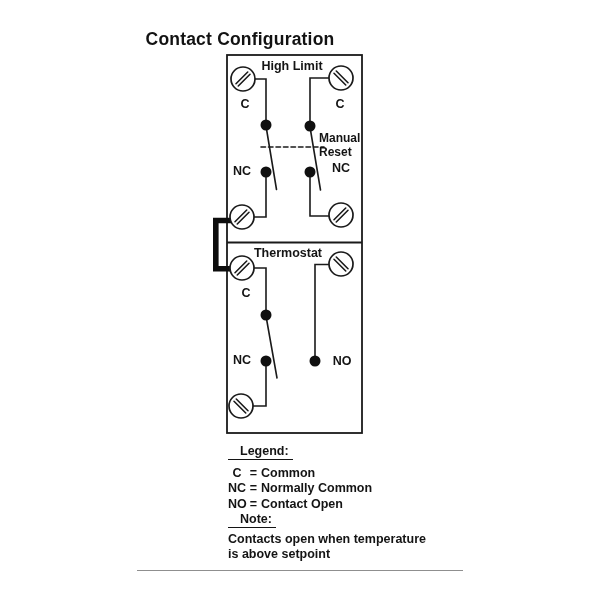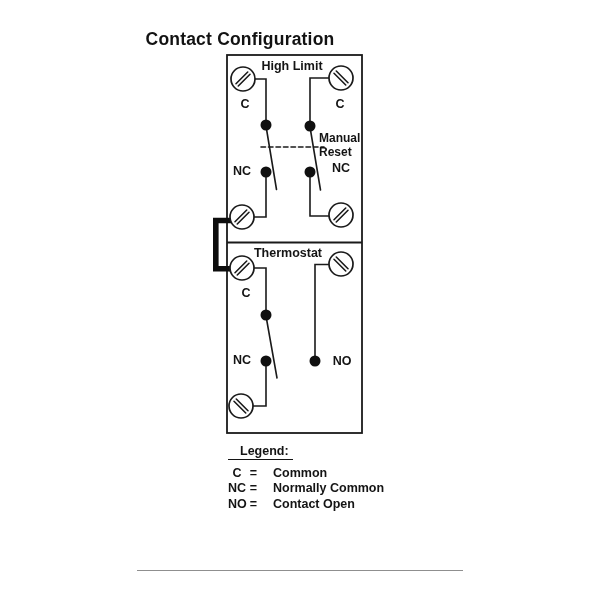--- a/index.html
+++ b/index.html
@@ -21,21 +21,21 @@
            font-size:12.5px; fill:#141414; }
   .lbl-sm{ font-size:12px; }
   .textblock { position:absolute; left:228px; font-weight:bold; font-size:12.5px; color:#141414; }
   .legend { top:444px; }
   .note   { top:512px; }
   .underlined { display:inline-block; border-bottom:1.7px solid #141414; padding:0 4px 1px 12px; line-height:14px; }
   .rows { margin-top:5px; }
   .legend-row { display:flex; align-items:center; height:15.6px; }
   .abbr { width:18px; text-align:center; }
   .eq   { width:15px; text-align:center; }
-  .def  { white-space:nowrap;margin-left:12px; }
+  .def  { white-space:nowrap; }
   .note-lines { margin-top:4px; line-height:15.3px; white-space:nowrap; }
   .bottom-rule { position:absolute; top:570px; left:137px; width:326px; height:1.2px; background:#8f8f8f; }
 </style>
 </head>
 <body>
 
 <div class="page">
 
   <div class="title">Contact Configuration</div>
 
@@ -147,15 +147,24 @@
         <span class="def">Normally Common</span>
       </div>
       <div class="legend-row">
         <span class="abbr">NO</span>
         <span class="eq">=</span>
         <span class="def">Contact Open</span>
       </div>
     </div>
   </div>
 
+  <div class="textblock note">
+    <div>
+      <span class="underlined">Note:</span>
+    </div>
+    <div class="note-lines">
+      <div>Contacts open when temperature</div>
+      <div>is above setpoint</div>
+    </div>
+  </div>
 
   <div class="bottom-rule"></div>
 </div>
 
 </body></html>

